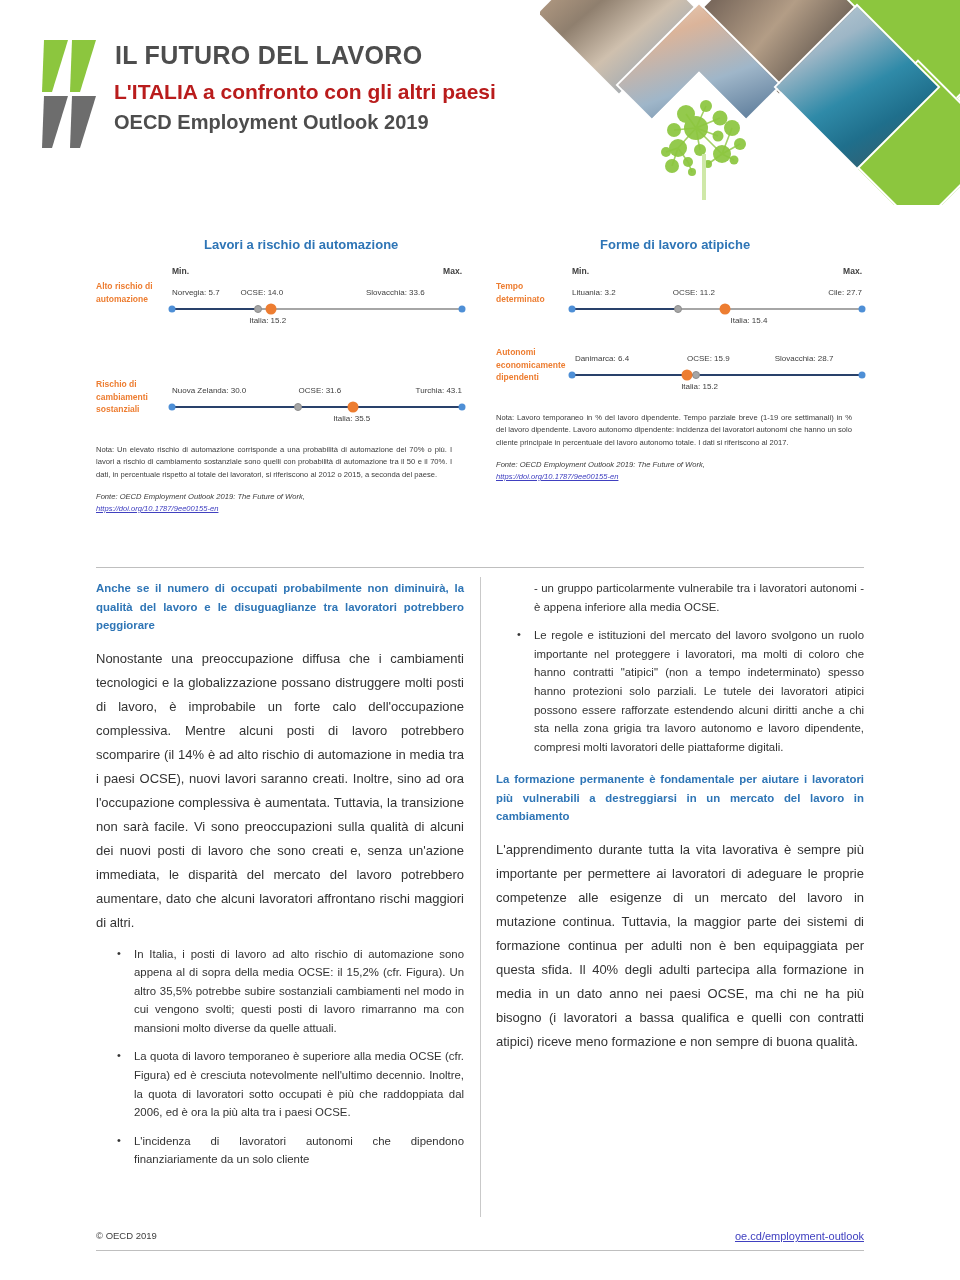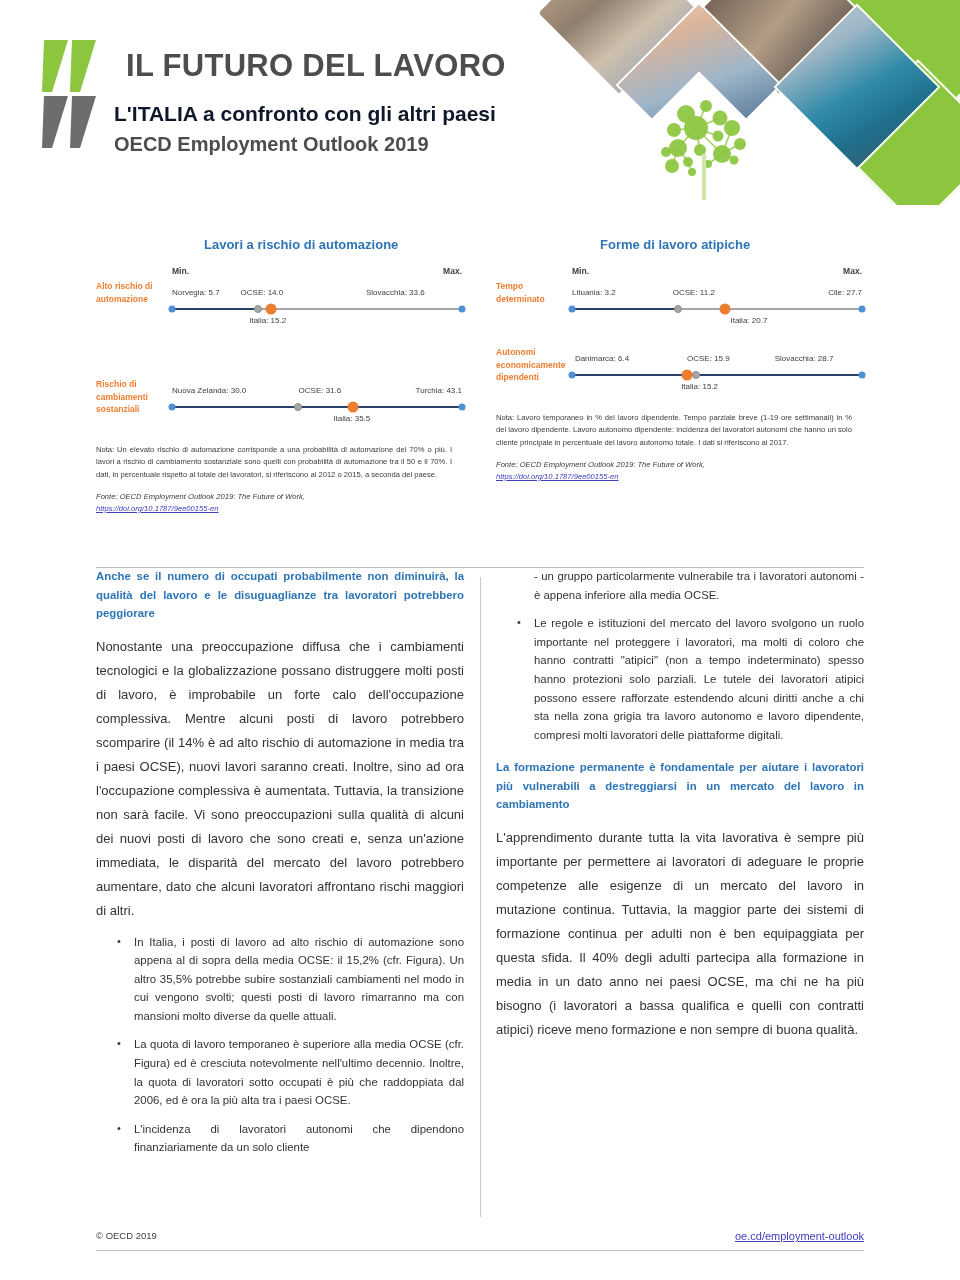--- a/index.html
+++ b/index.html
@@ -88,32 +88,32 @@
     top: 36px;
     width: 56px;
     height: 118px;
   }
   .header-titles {
     position: absolute;
     left: 114px;
     top: 34px;
   }
   .title-main {
-    font-size: 31px;
+    font-size: 25px;
     font-weight: bold;
     color: #4d4d4d;
     letter-spacing: 0.3px;
     line-height: 40px;
-    margin: 12px;
+    margin: 1px;
     white-space: nowrap;
   }
   .title-sub {
     font-size: 21px;
     font-weight: bold;
-    color: #0f172a;
+    color: #b91c1c;
     line-height: 31px;
     margin: 0;
     white-space: nowrap;
   }
   .title-third {
     font-size: 20px;
     font-weight: bold;
     color: #4d4d4d;
     line-height: 30px;
     margin: 0;
@@ -275,20 +275,21 @@
     position: absolute;
     left: 480px;
     top: 10px;
     width: 1px;
     height: 640px;
     background: #c9c9c9;
   }
   .columns {
     display: flex;
     gap: 32px;
+    padding-top: 12px;
   }
   .col {
     width: 368px;
   }
   .col-heading {
     font-size: 11.4px;
     font-weight: bold;
     color: #2e75b6;
     line-height: 18.5px;
     margin: 0 0 12px 0;
@@ -480,21 +481,21 @@
       <span class="mm-max">Max.</span>
     </div>
 
     <div class="slider-row">
       <div class="row-label">Tempo determinato</div>
       <div class="slider-area">
         <div class="axis-line"></div>
         <div class="axis-fill" style="left:0%;width:36.5%"></div>
         <span class="lbl lbl-above anchor-left" style="left:0%">Lituania: 3.2</span>
         <span class="lbl lbl-above" style="left:42%">OCSE: 11.2</span>
-        <span class="lbl lbl-below" style="left:61%">Italia: 20.7</span>
+        <span class="lbl lbl-below" style="left:61%">Italia: 15.4</span>
         <span class="lbl lbl-above anchor-right" style="left:100%">Cile: 27.7</span>
         <span class="pt pt-end" style="left:0%"></span>
         <span class="pt pt-ocse" style="left:36.5%"></span>
         <span class="pt pt-italia" style="left:52.7%"></span>
         <span class="pt pt-end" style="left:100%"></span>
       </div>
     </div>
 
 
     <div class="slider-row" style="margin-top:4px">

